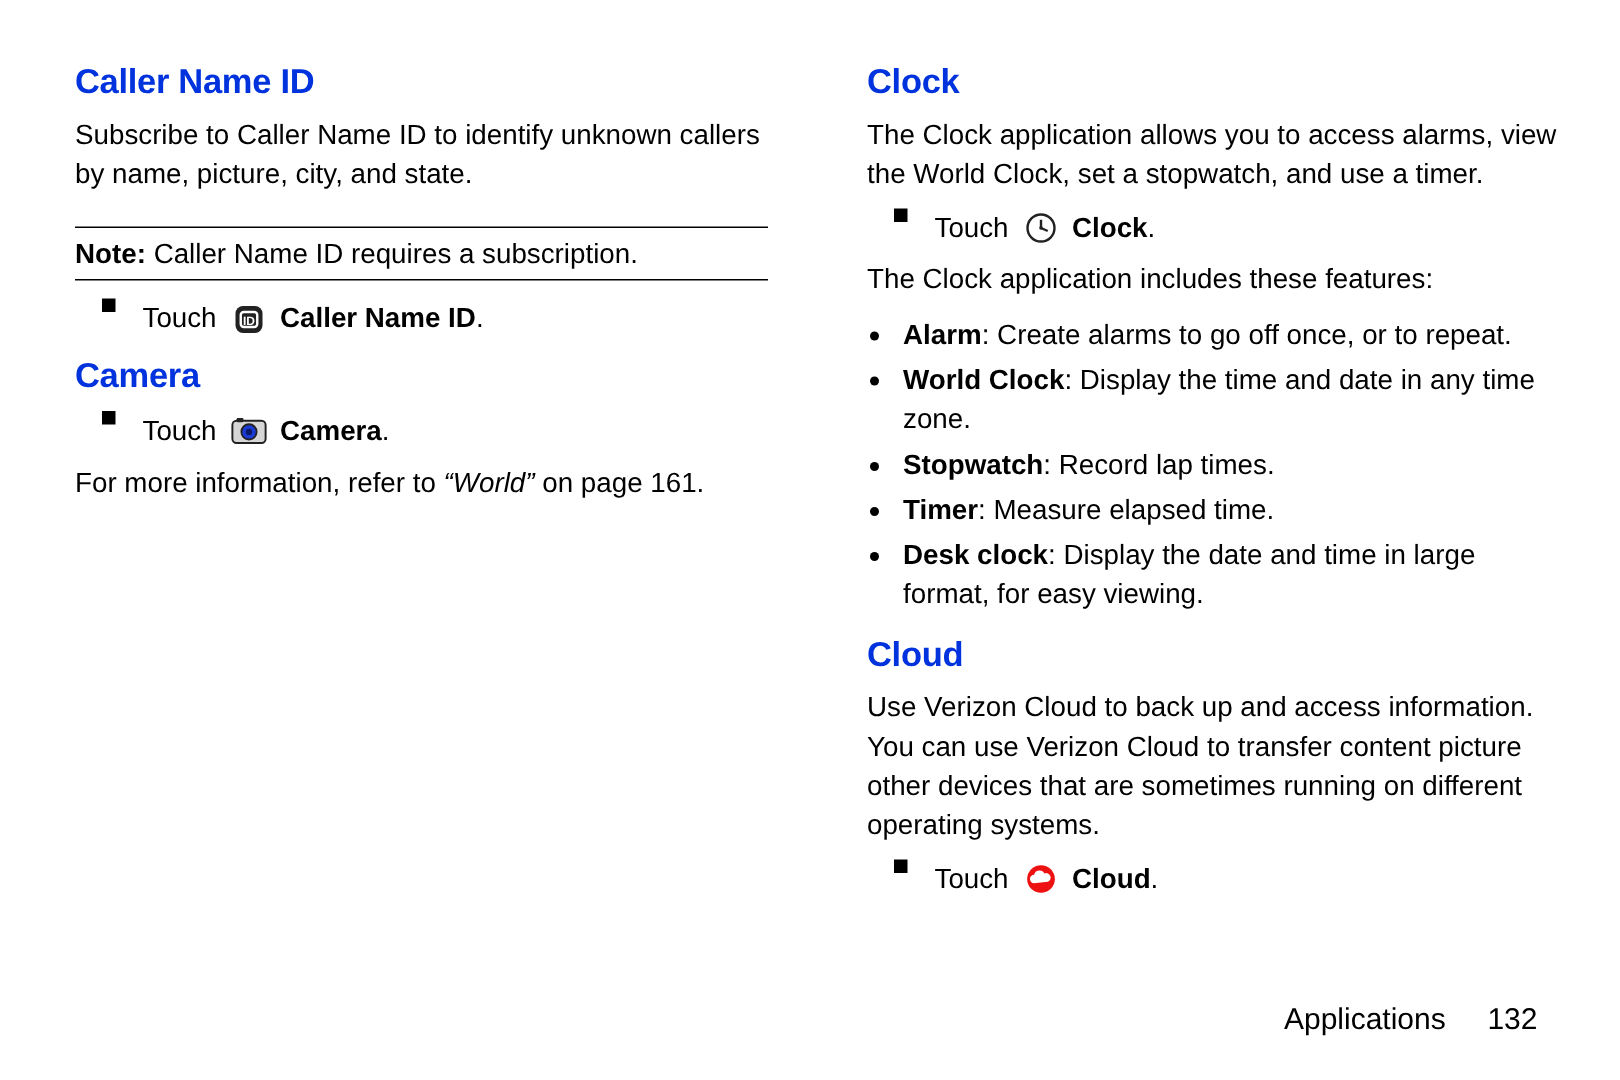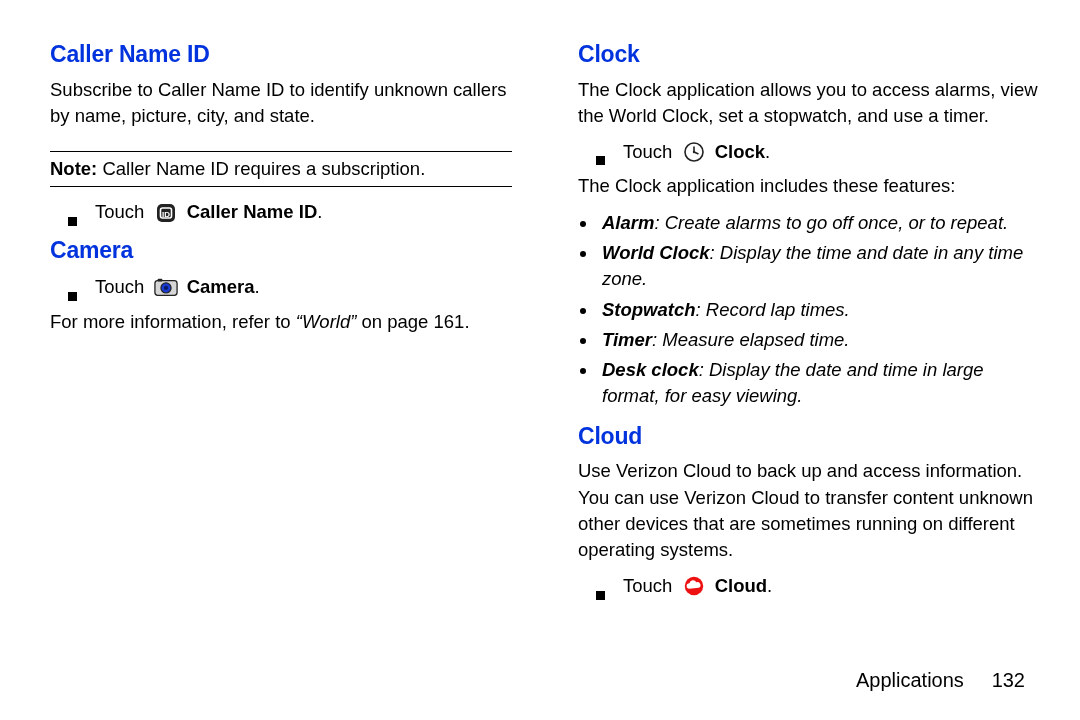--- a/index.html
+++ b/index.html
@@ -32,38 +32,37 @@
   }
   p { margin: 2px 0 10px 0; }
   .note-wrap {
     border-top: 1.5px solid #000;
     border-bottom: 1.5px solid #000;
     padding: 4px 0;
     margin: 22px 0 12px 0;
   }
   .bullet-row {
     display: flex;
-    align-items: flex-end;
+    align-items: flex-start;
     margin: 8px 0 8px 18px;
   }
   .sq {
     width: 9px; height: 9px; background:#000; margin-right: 18px; flex:0 0 auto;
   }
   .icon {
     display:inline-flex; align-items:center; justify-content:center;
     width:24px; height:22px; margin:0 4px; vertical-align:middle;
     position:relative; top:-1px;
   }
   .bold { font-weight:700; }
   .ital { font-style:italic; }
   ul.feat {
     list-style: disc;
     padding-left: 20px;
     margin: 8px 0 10px 0;
-    font-style: italic;
   }
   ul.feat li { margin: 4px 0; padding-left:4px;}
   .footer {
     position:absolute; bottom:28px; right:55px;
     font-size:20px;
   }
   .tight { letter-spacing: -0.6px; word-spacing: -1.5px;}
 </style>
 </head>
 <body>
@@ -139,21 +138,21 @@
 
     <ul class="feat">
       <li><span class="bold">Alarm</span><span>: Create alarms to go off once, or to repeat.</span></li>
       <li><span class="bold">World Clock</span><span>: Display the time and date in any time zone.</span></li>
       <li><span class="bold">Stopwatch</span><span>: Record lap times.</span></li>
       <li><span class="bold">Timer</span><span>: Measure elapsed time.</span></li>
       <li><span class="bold">Desk clock</span><span>: Display the date and time in large format, for easy viewing.</span></li>
     </ul>
 
     <h2>Cloud</h2>
-    <p>Use Verizon Cloud to back up and access information. You can use Verizon Cloud to transfer content unknown other devices that are sometimes running on different operating systems.</p>
+    <p>Use Verizon Cloud to back up and access information. You can use Verizon Cloud to transfer content picture other devices that are sometimes running on different operating systems.</p>
 
     <div class="bullet-row">
       <span class="sq"></span>
       <span>
         <span>Touch </span><span class="icon">
           <svg width="26" height="22" viewBox="0 0 26 22">
             <circle cx="13" cy="11" r="10" fill="#e11"></circle>
             <path d="M8 14 a3 3 0 0 1 0-6 a4 4 0 0 1 7.5-1 a3.2 3.2 0 0 1 2.5 6 z" fill="#fff"></path>
           </svg>
         </span>

